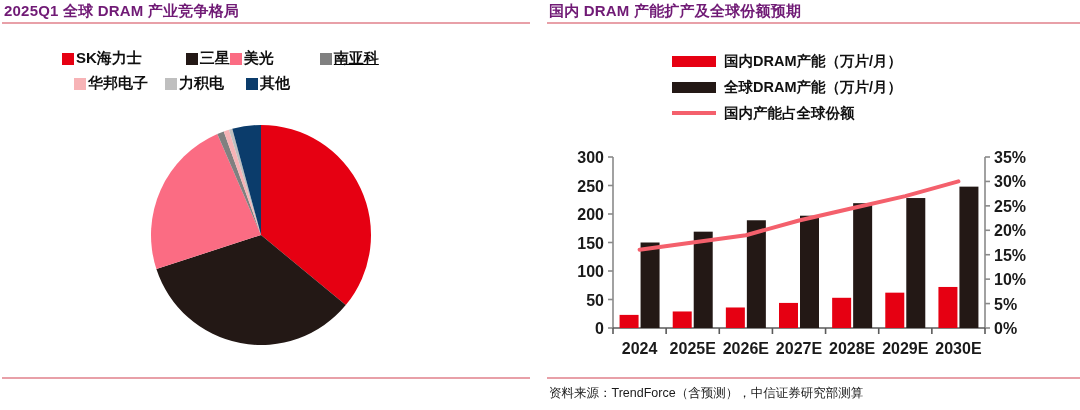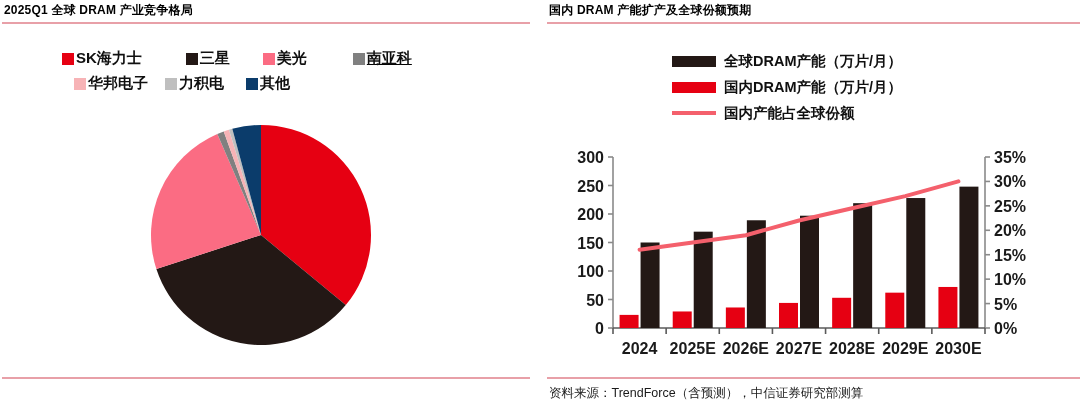--- a/index.html
+++ b/index.html
@@ -10,21 +10,21 @@
     font-family: "Liberation Sans", "DejaVu Sans", sans-serif;
   }
   #root { position: relative; width: 1080px; height: 410px; overflow: hidden; }
 
   .panel { position: absolute; top: 0; height: 410px; }
   .panel-left  { left: 0;   width: 540px; }
   .panel-right { left: 545px; width: 535px; }
 
   .panel-title {
     position: absolute; left: 4px; top: 2px;
-    font-size: 12px; color: #000000; font-weight: 700;
+    font-size: 15px; color: #701a75; font-weight: 700;
     letter-spacing: .2px; white-space: nowrap;
   }
   .title-rule {
     position: absolute; left: 2px; top: 22px;
     height: 1.5px; background: #e8a0a8;
   }
   .panel-left  .title-rule { width: 528px; }
   .panel-right .title-rule { width: 533px; }
 
   .footer-rule {
@@ -40,21 +40,21 @@
   
   .legend-pie { position: absolute; left: 62px; top: 46px; width: 420px; }
   .legend-pie-row { display: flex; align-items: center; height: 25px; text-align: center; }
   .lg-item { display: flex; align-items: center; white-space: nowrap; }
   .lg-swatch { width: 12px; height: 12px; flex: 0 0 auto; margin-right: 2px; }
   .lg-label { font-size: 15px; color: #101010; font-weight: 700; }
 
   
   .r1 .i0 { margin-left: 0; }
   .r1 .i1 { margin-left: 0px; padding-left: 44px; }
-  .r1 .i2 { margin-left: 33px; }
+  .r1 .i2 { }
   .r1 .i3 { margin-left: 46px; text-decoration: underline; }
   .r2 .i0 { margin-left: 12px; }
   .r2 .i1 { margin-left: 17px; }
   .r2 .i2 { margin-left: 22px; }
 
   
   .pie-wrap { position: absolute; left: 133px; top: 117px; width: 256px; height: 236px; }
 
   
   .legend-bar { position: absolute; left: 672px; top: 48px; }
@@ -132,26 +132,26 @@
   <div class="panel panel-right">
     <div class="panel-title">国内 DRAM 产能扩产及全球份额预期</div>
     <div class="title-rule"></div>
 
     <div class="footer-rule"></div>
     <div class="source-text">资料来源：TrendForce（含预测），中信证券研究部测算</div>
   </div>
 
   <div class="legend-bar">
     <div class="legend-bar-row">
+      <span class="lb-swatch" style="background:#e60012"></span>
+      <span class="lb-label">国内DRAM产能（万片/月）</span>
+    </div>
+    <div class="legend-bar-row">
       <span class="lb-swatch" style="background:#231815"></span>
       <span class="lb-label">全球DRAM产能（万片/月）</span>
-    </div>
-    <div class="legend-bar-row">
-      <span class="lb-swatch" style="background:#e60012"></span>
-      <span class="lb-label">国内DRAM产能（万片/月）</span>
     </div>
     <div class="legend-bar-row">
       <span class="lb-swatch line" style="background:#f4606c"></span>
       <span class="lb-label">国内产能占全球份额</span>
     </div>
   </div>
 
   <div class="chart-wrap">
     <svg class="chart-svg" width="535" height="410" viewBox="0 0 535 410">
       <g id="bar-chart-g">

